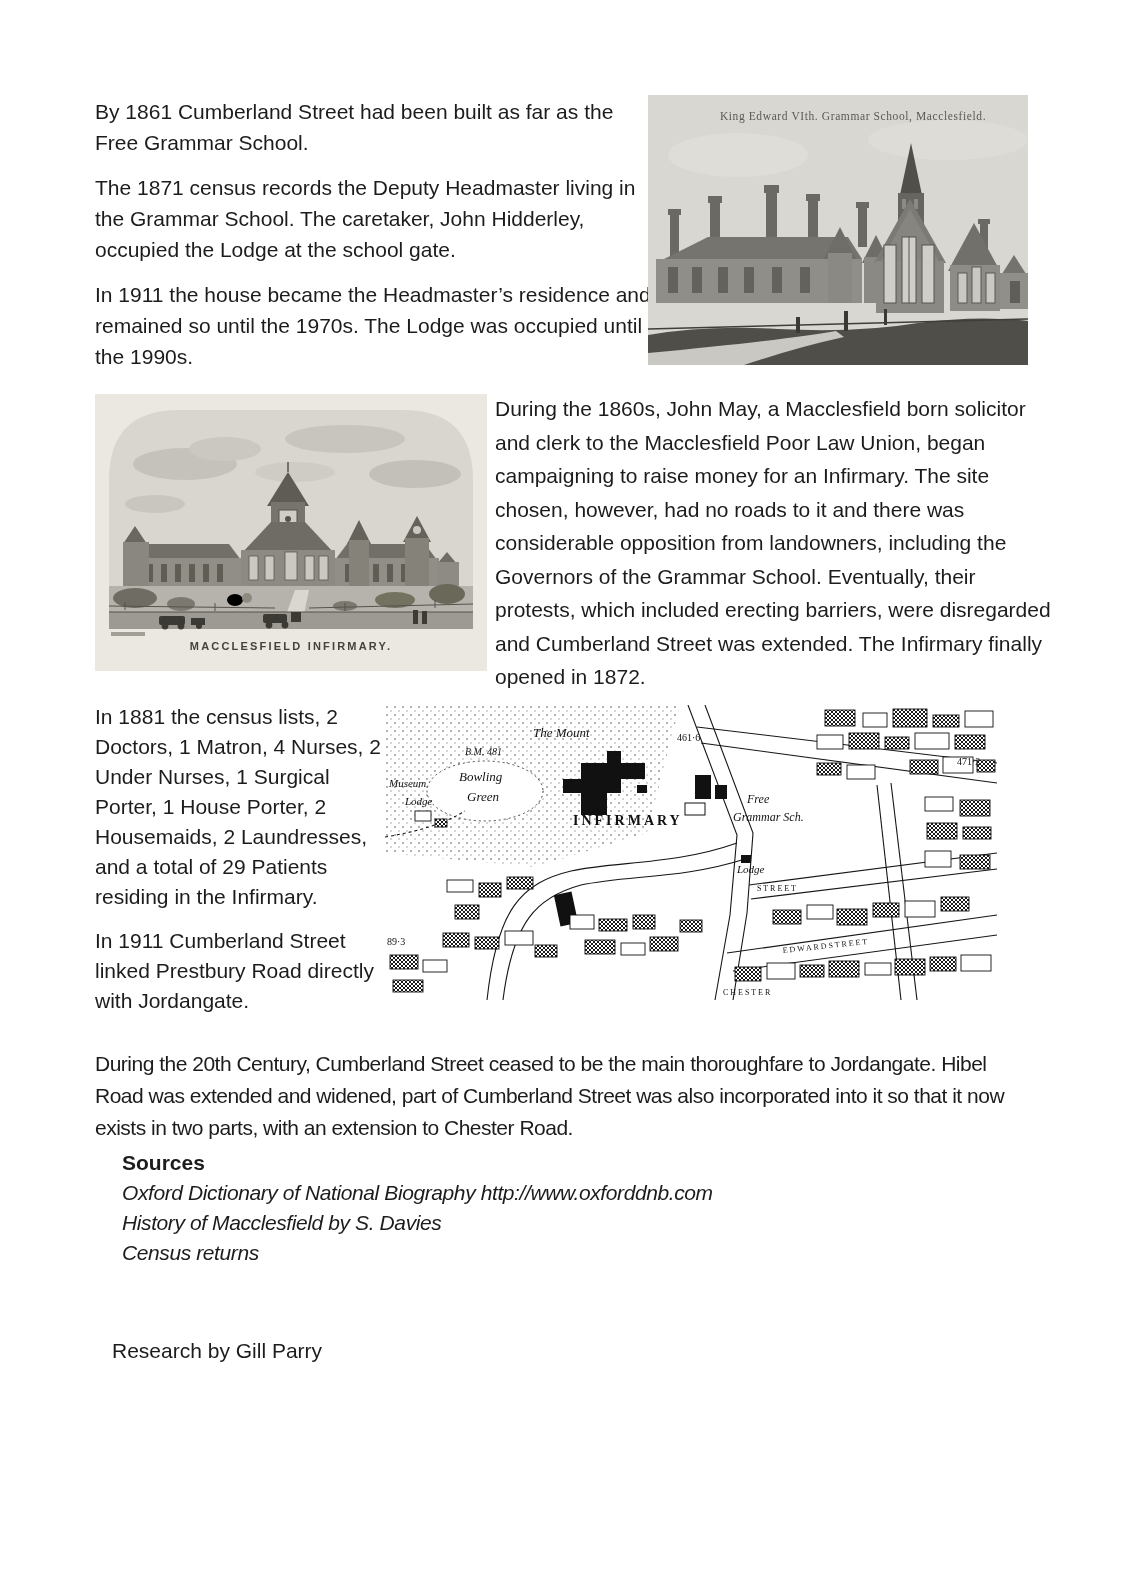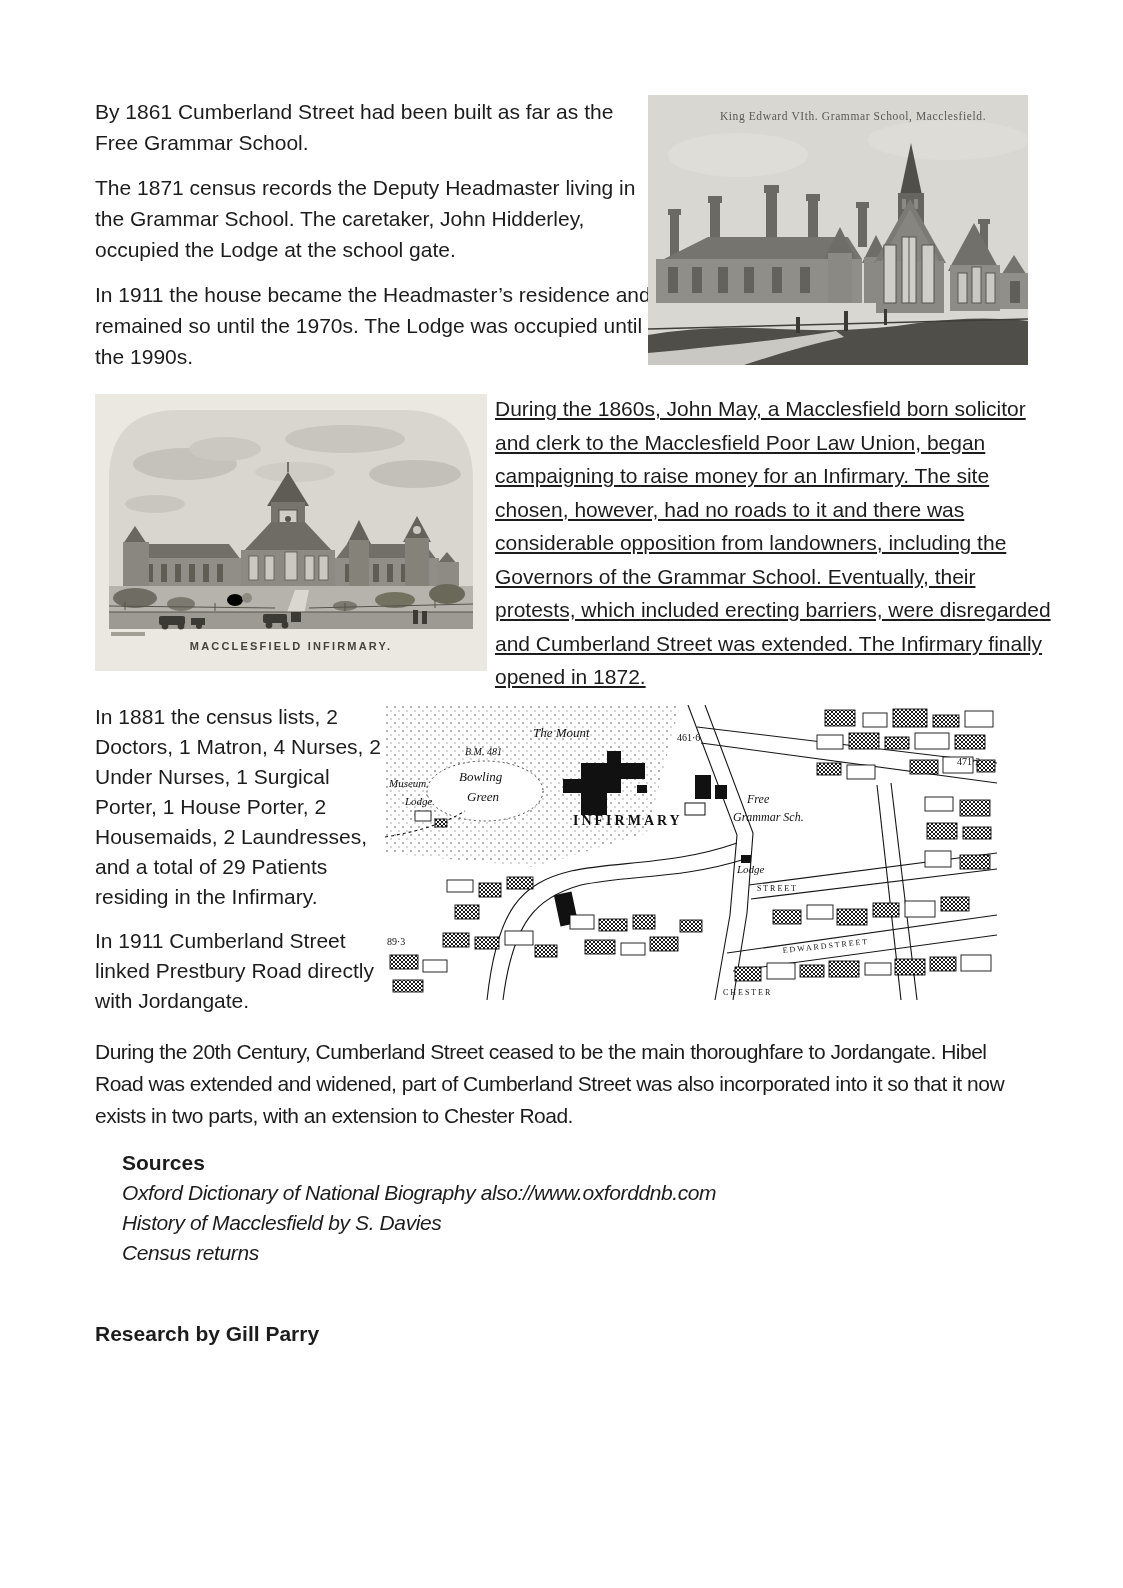--- a/index.html
+++ b/index.html
@@ -9,25 +9,25 @@
     margin:0 auto;
     background:#ffffff;
     font-family:"Liberation Sans",sans-serif;
     color:#1c1c1c;
     overflow:hidden;
   }
   .abs{position:absolute;}
   .t{font-size:21px;line-height:31px;margin:0 0 14px 0;}
   .flow-right .t{line-height:33.5px;}
   .narrow .t{line-height:30px;}
-  .condensed{letter-spacing:-0.5px;}
+  .condensed{letter-spacing:-0.5px;margin-top:12px;}
   .condensed .t{line-height:32px;}
   .src-head{font-size:21px;font-weight:bold;line-height:30px;margin:0;}
   .src-item{font-size:21px;font-style:italic;line-height:30px;margin:0;letter-spacing:-0.4px;}
-  .credit{font-size:21px;font-weight:bold;margin:0;}
+  .credit{font-size:21px;font-weight:normal;margin:17px;}
   svg{display:block;}
 </style>
 </head>
 <body>
 
 <div class="page">
 
   <div class="abs" style="left:95px;top:96px;width:558px;">
     <p class="t">By 1861 Cumberland Street had been built as far as the Free Grammar School.</p>
     <p class="t">The 1871 census records the Deputy Headmaster living in the Grammar School.  The caretaker, John Hidderley, occupied the Lodge at the school gate.</p>
@@ -208,21 +208,21 @@
         <line x1="30" y1="208" x2="30" y2="216"></line>
           <line x1="120" y1="209" x2="120" y2="217"></line>
           <line x1="250" y1="209" x2="250" y2="217"></line>
           <line x1="340" y1="206" x2="340" y2="214"></line>
       </g>
       <rect x="16" y="238" width="34" height="4" fill="#a29f96"></rect>
       <text x="196" y="256" text-anchor="middle" font-family="Liberation Sans, sans-serif" font-size="11" font-weight="bold" letter-spacing="2.2" fill="#44423c">MACCLESFIELD  INFIRMARY.</text>
     </svg>
   </div>
 
-  <div class="abs flow-right" style="left:495px;top:392px;width:565px;text-decoration:underline;">
+  <div class="abs flow-right" style="left:495px;top:392px;width:565px;">
     <p class="t">During the 1860s, John May, a Macclesfield born solicitor and clerk to the Macclesfield Poor Law Union, began campaigning to raise money for an Infirmary.  The site chosen, however, had no roads to it and there was considerable opposition from landowners, including the Governors of the Grammar School.  Eventually, their protests, which included erecting barriers, were disregarded and Cumberland Street was extended.  The Infirmary finally opened in 1872.</p>
   </div>
 
   <div class="abs narrow" style="left:95px;top:702px;width:296px;">
     <p class="t">In 1881 the census lists, 2 Doctors, 1 Matron, 4 Nurses, 2 Under Nurses, 1 Surgical Porter, 1 House Porter, 2 Housemaids, 2 Laundresses, and a total of 29 Patients residing in the Infirmary.</p>
     <p class="t">In 1911 Cumberland Street linked Prestbury Road directly with Jordangate.</p>
   </div>
 
   <div class="abs" style="left:385px;top:705px;width:612px;height:295px;">
     <svg width="612" height="295" viewBox="0 0 612 295">
@@ -347,21 +347,21 @@
       </g>
     </svg>
   </div>
 
   <div class="abs condensed" style="left:95px;top:1036px;width:945px;">
     <p class="t">During the 20th Century, Cumberland Street ceased to be the main thoroughfare to Jordangate. Hibel Road was extended and widened, part of Cumberland Street was also incorporated into it so that it now exists in two parts, with an extension to Chester Road.</p>
   </div>
 
   <div class="abs" style="left:95px;top:1148px;width:800px;margin-left:27px;">
     <p class="src-head">Sources</p>
-    <p class="src-item">Oxford Dictionary of National Biography  also://www.oxforddnb.com</p>
+    <p class="src-item">Oxford Dictionary of National Biography  http://www.oxforddnb.com</p>
     <p class="src-item">History of Macclesfield by S. Davies</p>
     <p class="src-item">Census returns</p>
   </div>
 
   <div class="abs" style="left:95px;top:1322px;">
     <p class="credit">Research by Gill Parry</p>
   </div>
 
 </div>
 

